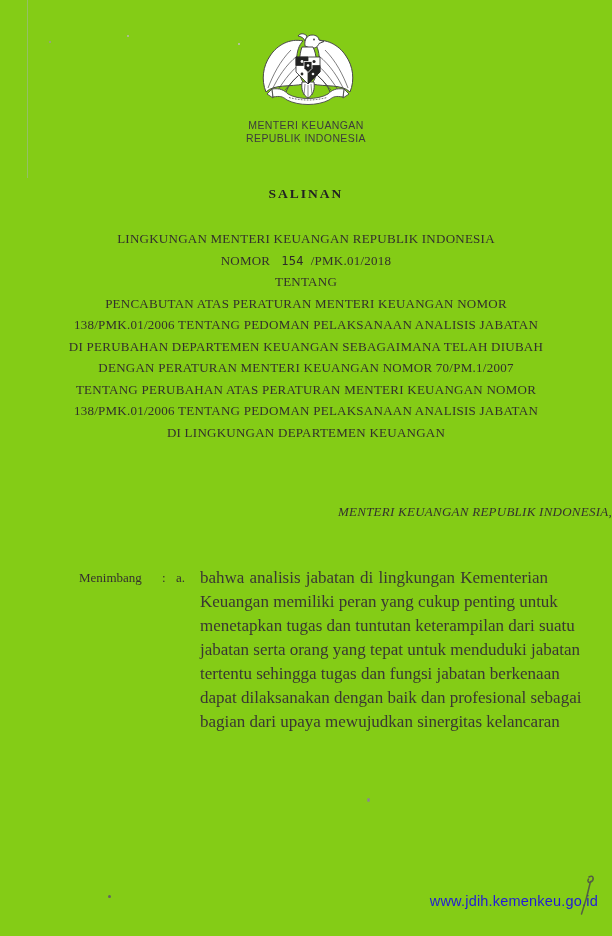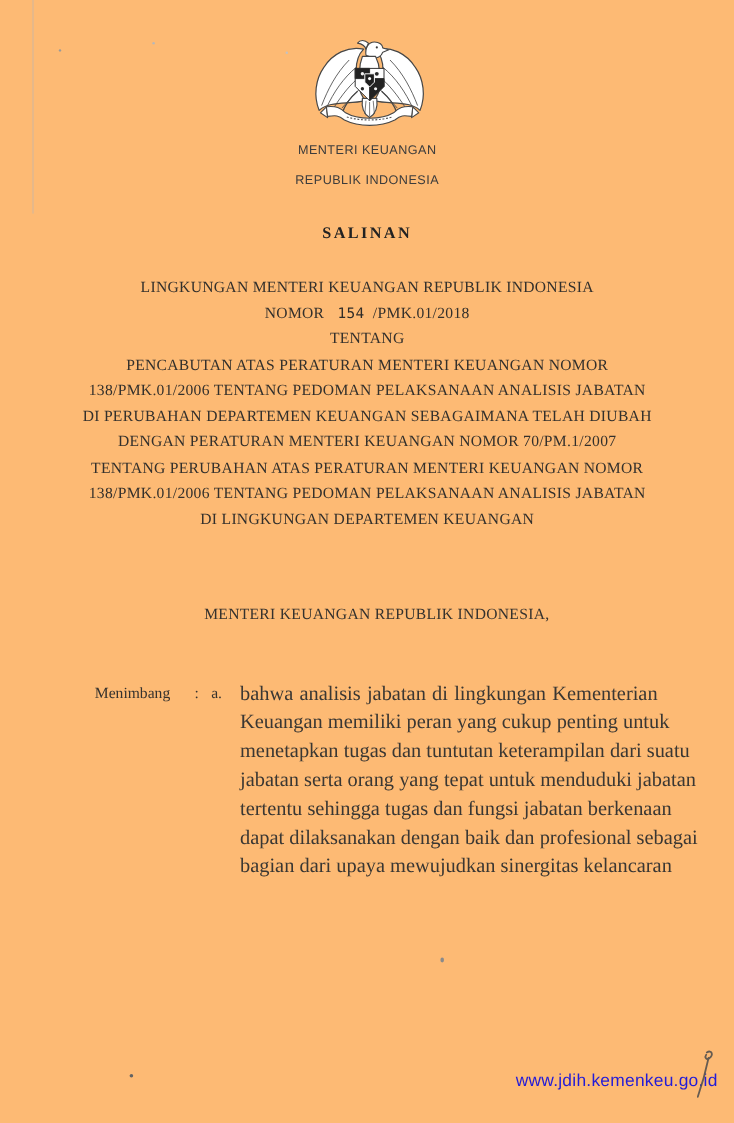--- a/index.html
+++ b/index.html
@@ -1,39 +1,39 @@
 <!DOCTYPE html>
 <html><head>
 <meta charset="utf-8">
 <style>
   html,body { margin:0; padding:0; background:#e8e8e8; }
   .page {
     position:relative;
     width:612px; height:936px;
     margin:0 auto;
-    background:#fdba74;
+    background:#84cc16;
     overflow:hidden;
     font-family:"Liberation Serif", serif;
     color:#35322e;
   }
 
   
   .emblem { position:absolute; left:258px; top:32px; width:100px; height:78px; }
   .hdr-line { position:absolute; left:0; right:0; text-align:center; }
   .ministry1 { top:119px; font-family:"Liberation Sans", sans-serif; font-size:10.5px; letter-spacing:.4px; color:#3c3c3c; }
-  .ministry2 { top:144px; font-family:"Liberation Sans", sans-serif; font-size:10.5px; letter-spacing:.4px; color:#3c3c3c; }
+  .ministry2 { top:132px; font-family:"Liberation Sans", sans-serif; font-size:10.5px; letter-spacing:.4px; color:#3c3c3c; }
   .salinan   { top:142px; font-size:13.5px; font-weight:bold; letter-spacing:2px; color:#222;margin-top:44px; }
 
   
   .title-block { position:absolute; left:36px; right:36px; top:228px; text-align:center; }
   .title-block .tline { height:21.5px; line-height:21.5px; font-size:13px; letter-spacing:.25px; color:#33302c; }
   .nomor-number { font-family:"DejaVu Sans Mono", monospace; font-size:12px; margin:0 7px 0 11px; color:#2f2c28; }
 
   .invocation { position:absolute; left:0; right:0; top:462px; text-align:center; font-size:13px; letter-spacing:.25px; }
-  .issuer     { position:absolute; left:16px; right:0; top:504px; text-align:center; font-size:13px; letter-spacing:.25px; }
+  .issuer     { position:absolute; left:16px; right:0; top:504px; text-align:right; font-size:13px; letter-spacing:.25px;font-style:italic; }
 
   
   .menimbang-label { position:absolute; left:79px;  top:566px; height:24px; line-height:24px; font-size:13px; }
   .menimbang-colon { position:absolute; left:162px; top:566px; height:24px; line-height:24px; font-size:13px; }
   .item-marker     { position:absolute; left:176px; top:566px; height:24px; line-height:24px; font-size:13px; }
   .consider-lines  { position:absolute; left:200px; top:566px; width:348px; }
   .consider-lines .bline {
     height:24px; line-height:24px; font-size:17px; color:#3a3733;
     text-align:justify; text-align-last:justify; white-space:nowrap; overflow:visible;
   }

